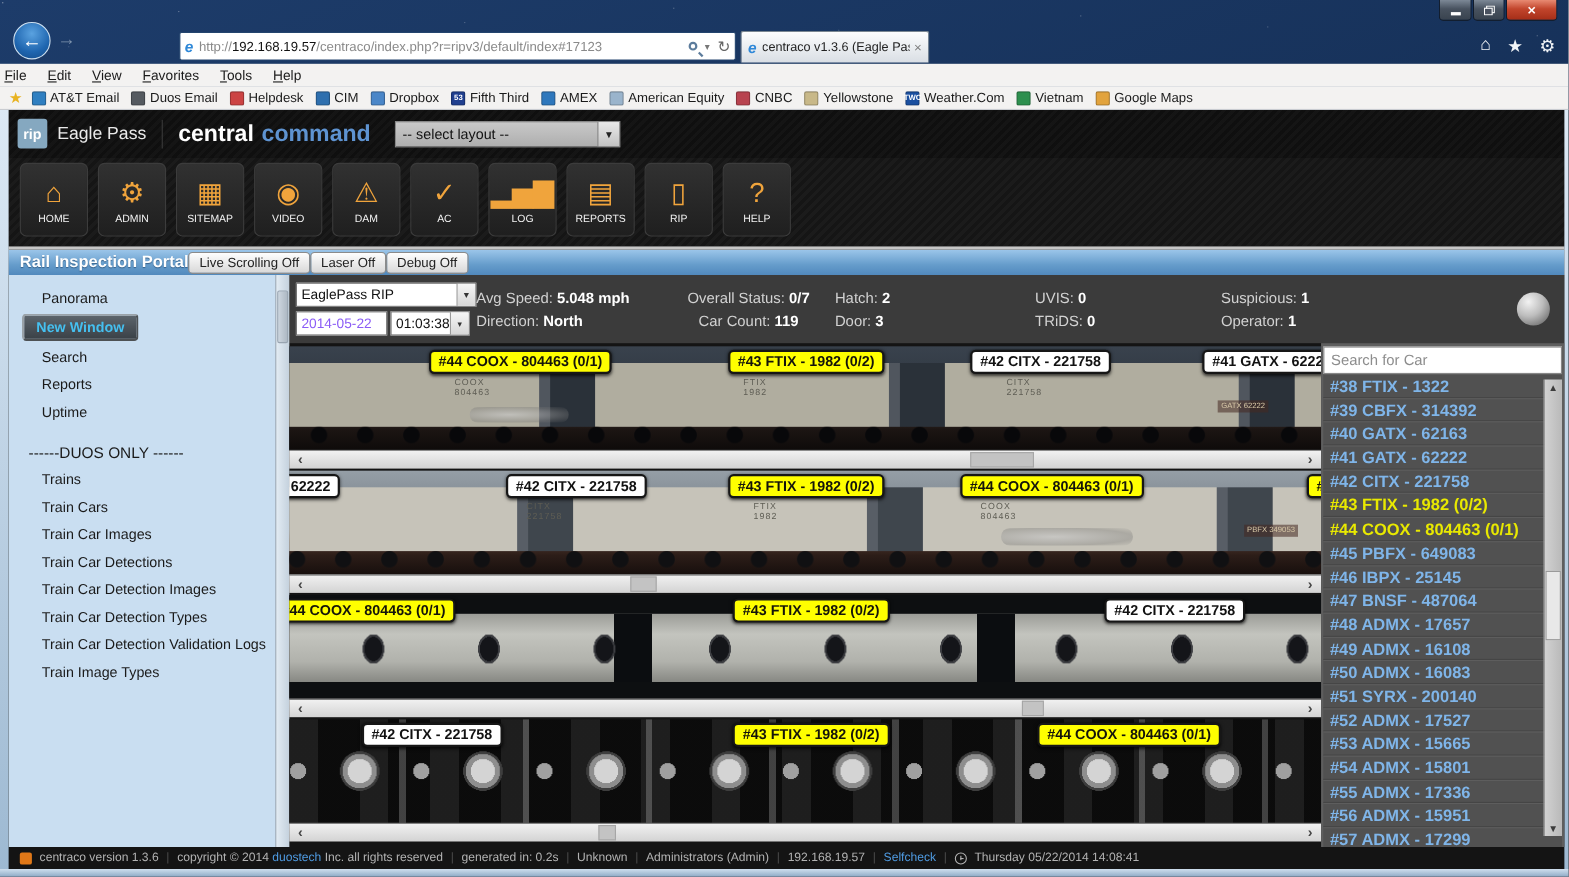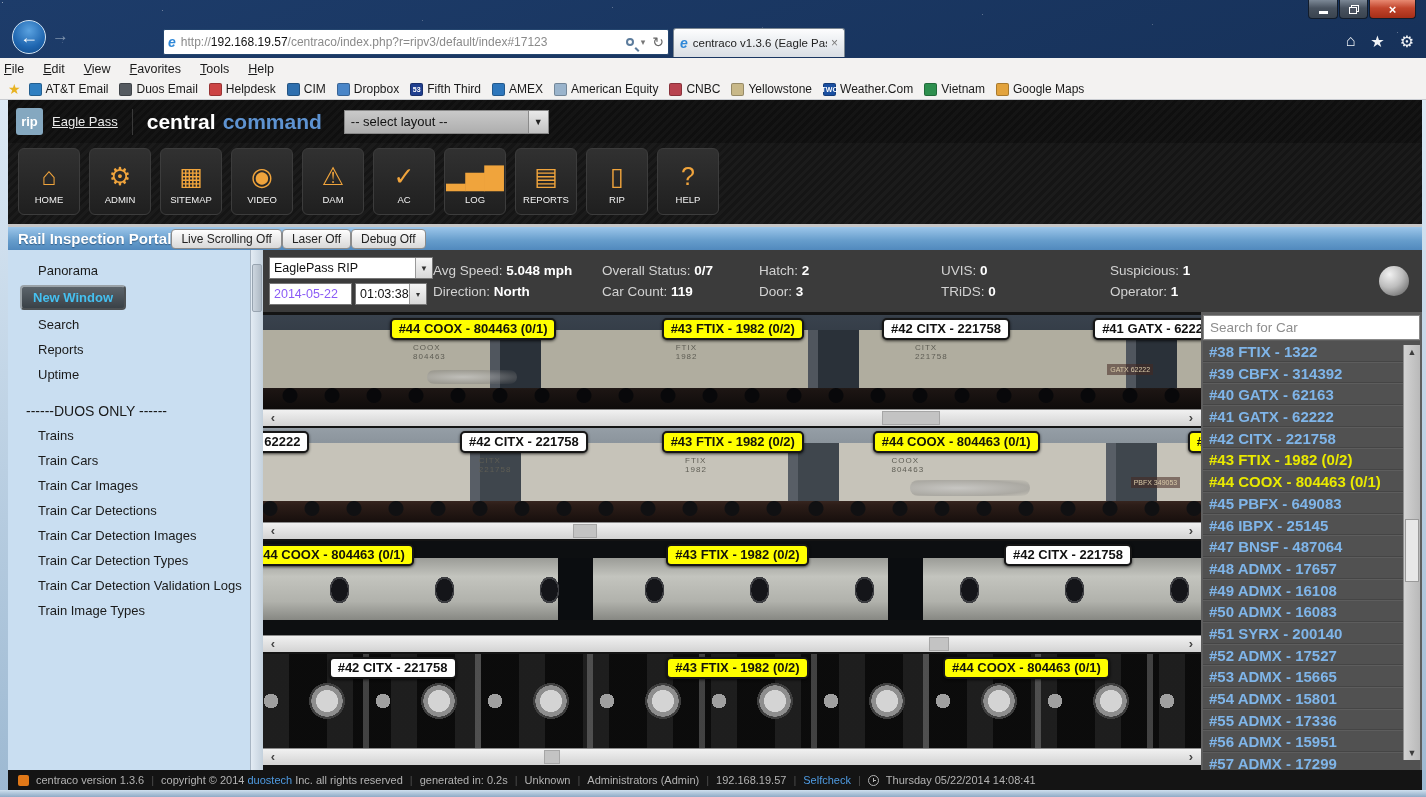--- a/index.html
+++ b/index.html
@@ -53,21 +53,21 @@
 
   
   .app { height:690px; border-left:8px solid #c3d6e8; border-right:4px solid #c3d6e8; background:#000; position:relative;
     border-image:linear-gradient(#dce9f5,#9db9d2) 1; }
   .bottom-frame { height:7px; background:linear-gradient(#cfdfee,#8fabc6); }
 
   .app-header { height:43px; background:#101010 repeating-linear-gradient(135deg, rgba(255,255,255,.02) 0 3px, rgba(0,0,0,.05) 3px 6px);
     display:flex; align-items:center; padding:0 8px; }
   .rip-logo { width:27px; height:27px; background:#85a8c0; border-radius:3px; color:#fff; font-weight:bold;
     font-size:13px; display:flex; align-items:center; justify-content:center; margin-right:9px; }
-  .site-name { color:#e9e9e9; font-size:13px; margin-right:14px;text-decoration:underline; }
+  .site-name { color:#e9e9e9; font-size:16px; margin-right:14px; }
   .hdr-sep { width:1px; height:26px; background:#3a3a3a; margin-right:14px; }
   .brand-a { color:#fff; font-size:21px; font-weight:bold; }
   .brand-b { color:#5e93d1; font-size:21px; font-weight:bold; margin-left:7px; }
   .layout-select { width:205px; height:24px; margin-left:22px; background:linear-gradient(#c9c9c9,#aeaeae);
     border:1px solid #888; display:flex; align-items:center; }
   .layout-select .sel-text { flex:1; font-size:13px; color:#111; padding:0 6px; }
   .layout-select .sel-arrow { width:20px; height:100%; background:linear-gradient(#e9e9e9,#c2c2c2);
     border-left:1px solid #8a8a8a; font-size:9px; color:#222; display:flex; align-items:center; justify-content:center; }
   .hdr-right { margin-left:auto; display:flex; gap:7px; align-items:center; }
   .hdr-btn { border-radius:3px; font-size:13px; padding:4px 13px; color:#fff; border:1px solid #444; }
@@ -107,21 +107,21 @@
   .sel-box { height:22px; background:#fff; border:1px solid #767676; display:flex; align-items:center; }
   .sel-box .sel-text { flex:1; font-size:12.5px; color:#111; padding:0 4px; white-space:nowrap; overflow:hidden; }
   .sel-box .sel-arrow { width:17px; height:100%; background:linear-gradient(#f5f5f5,#d7d7d7); border-left:1px solid #999;
     font-size:8px; color:#333; display:flex; align-items:center; justify-content:center; }
   .ctrl-row { display:flex; gap:3px; }
   .date-input { width:83px; height:22px; border:1px solid #767676; font-size:12.5px; padding:0 4px;
     font-family:"Liberation Sans",sans-serif; color:#8b5cf6; }
   .time-sel { width:72px; }
   .st-cols { flex:1; display:flex; }
   .st-col { display:flex; flex-direction:column; justify-content:center; gap:6px; }
-  .st-col:nth-of-type(1){ width:169px; } .st-col:nth-of-type(2){ width:157px; }
+  .st-col:nth-of-type(1){ width:169px; } .st-col:nth-of-type(2){ width:157px;text-align:center; }
   .st-col:nth-of-type(3){ width:182px; } .st-col:nth-of-type(4){ width:169px; }
   .st-line { font-size:13.5px; color:#d2d2d2; white-space:nowrap; }
   .st-line b { color:#fff; }
   .sphere { position:absolute; right:13px; top:16px; width:30px; height:30px; border-radius:50%;
     background:radial-gradient(circle at 35% 28%,#f2f2f2,#bdbdbd 45%,#7e7e7e 78%,#5e5e5e); }
 
   .content-row { flex:1; display:flex; min-height:0; }
   .strips { flex:1; background:#141414; padding-top:3px; min-width:0; }
   .strip { height:111px; margin-bottom:2px; }
   .strip-art { height:94px; position:relative; overflow:hidden; }

